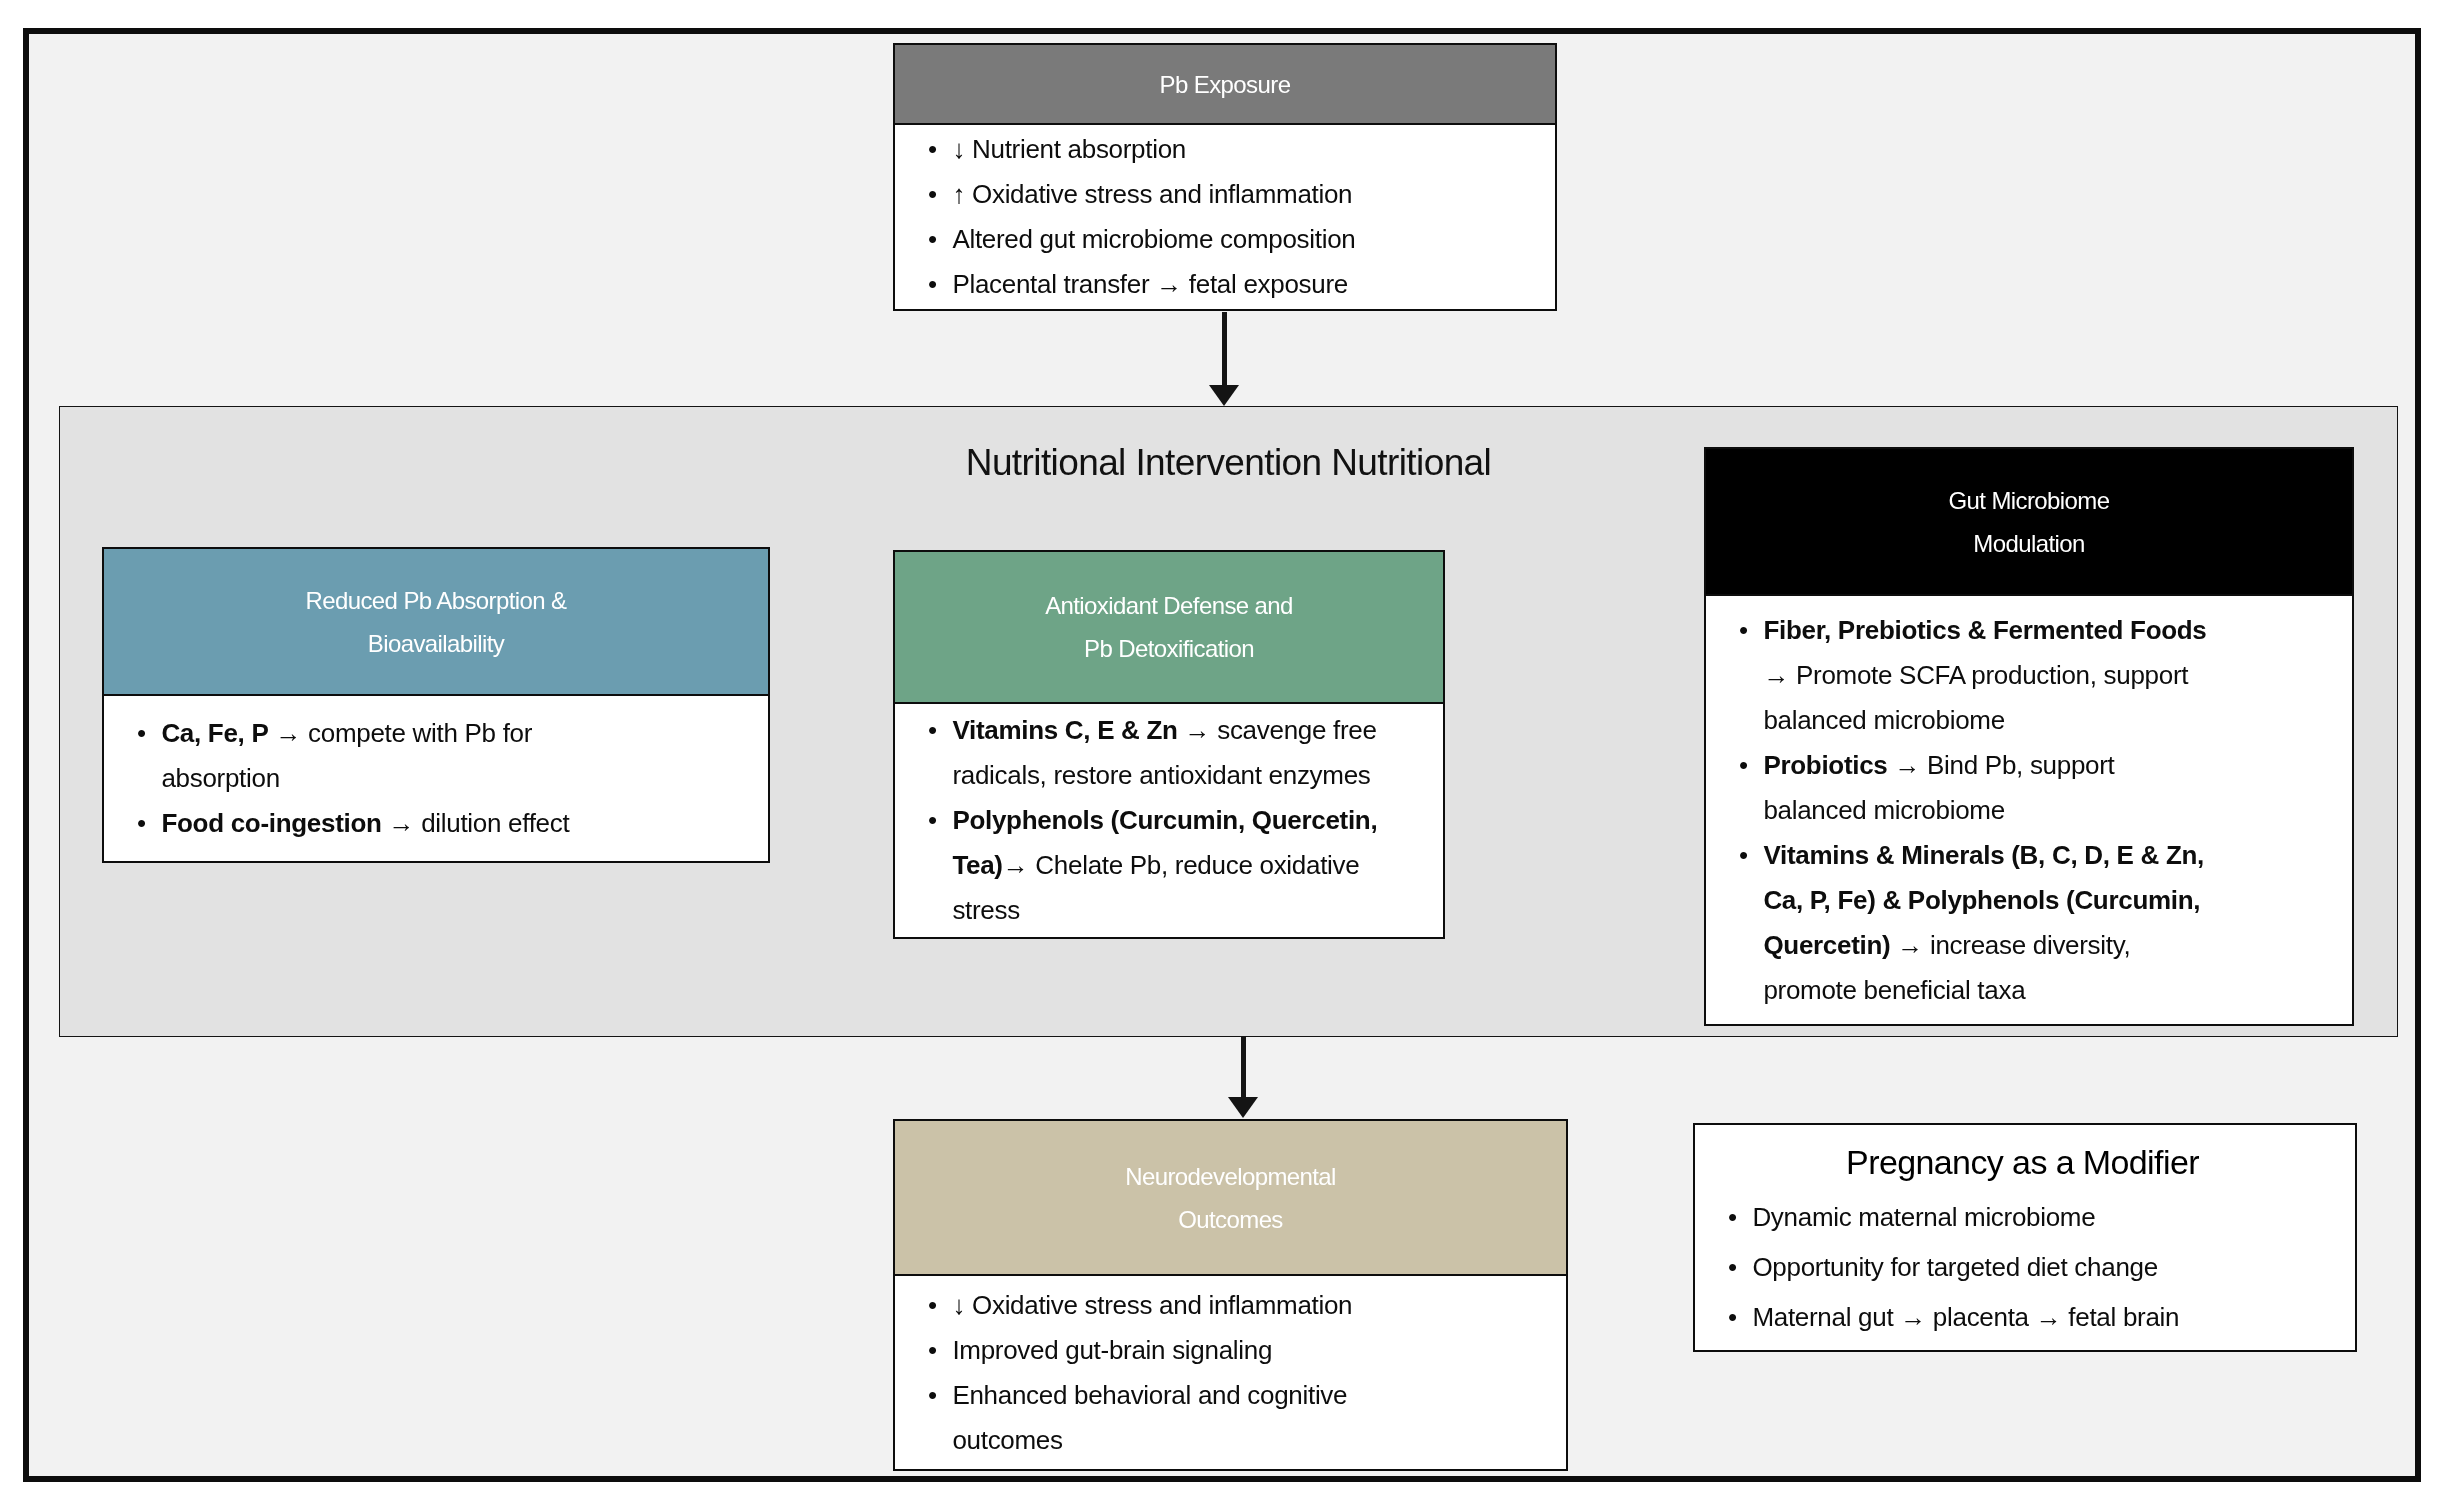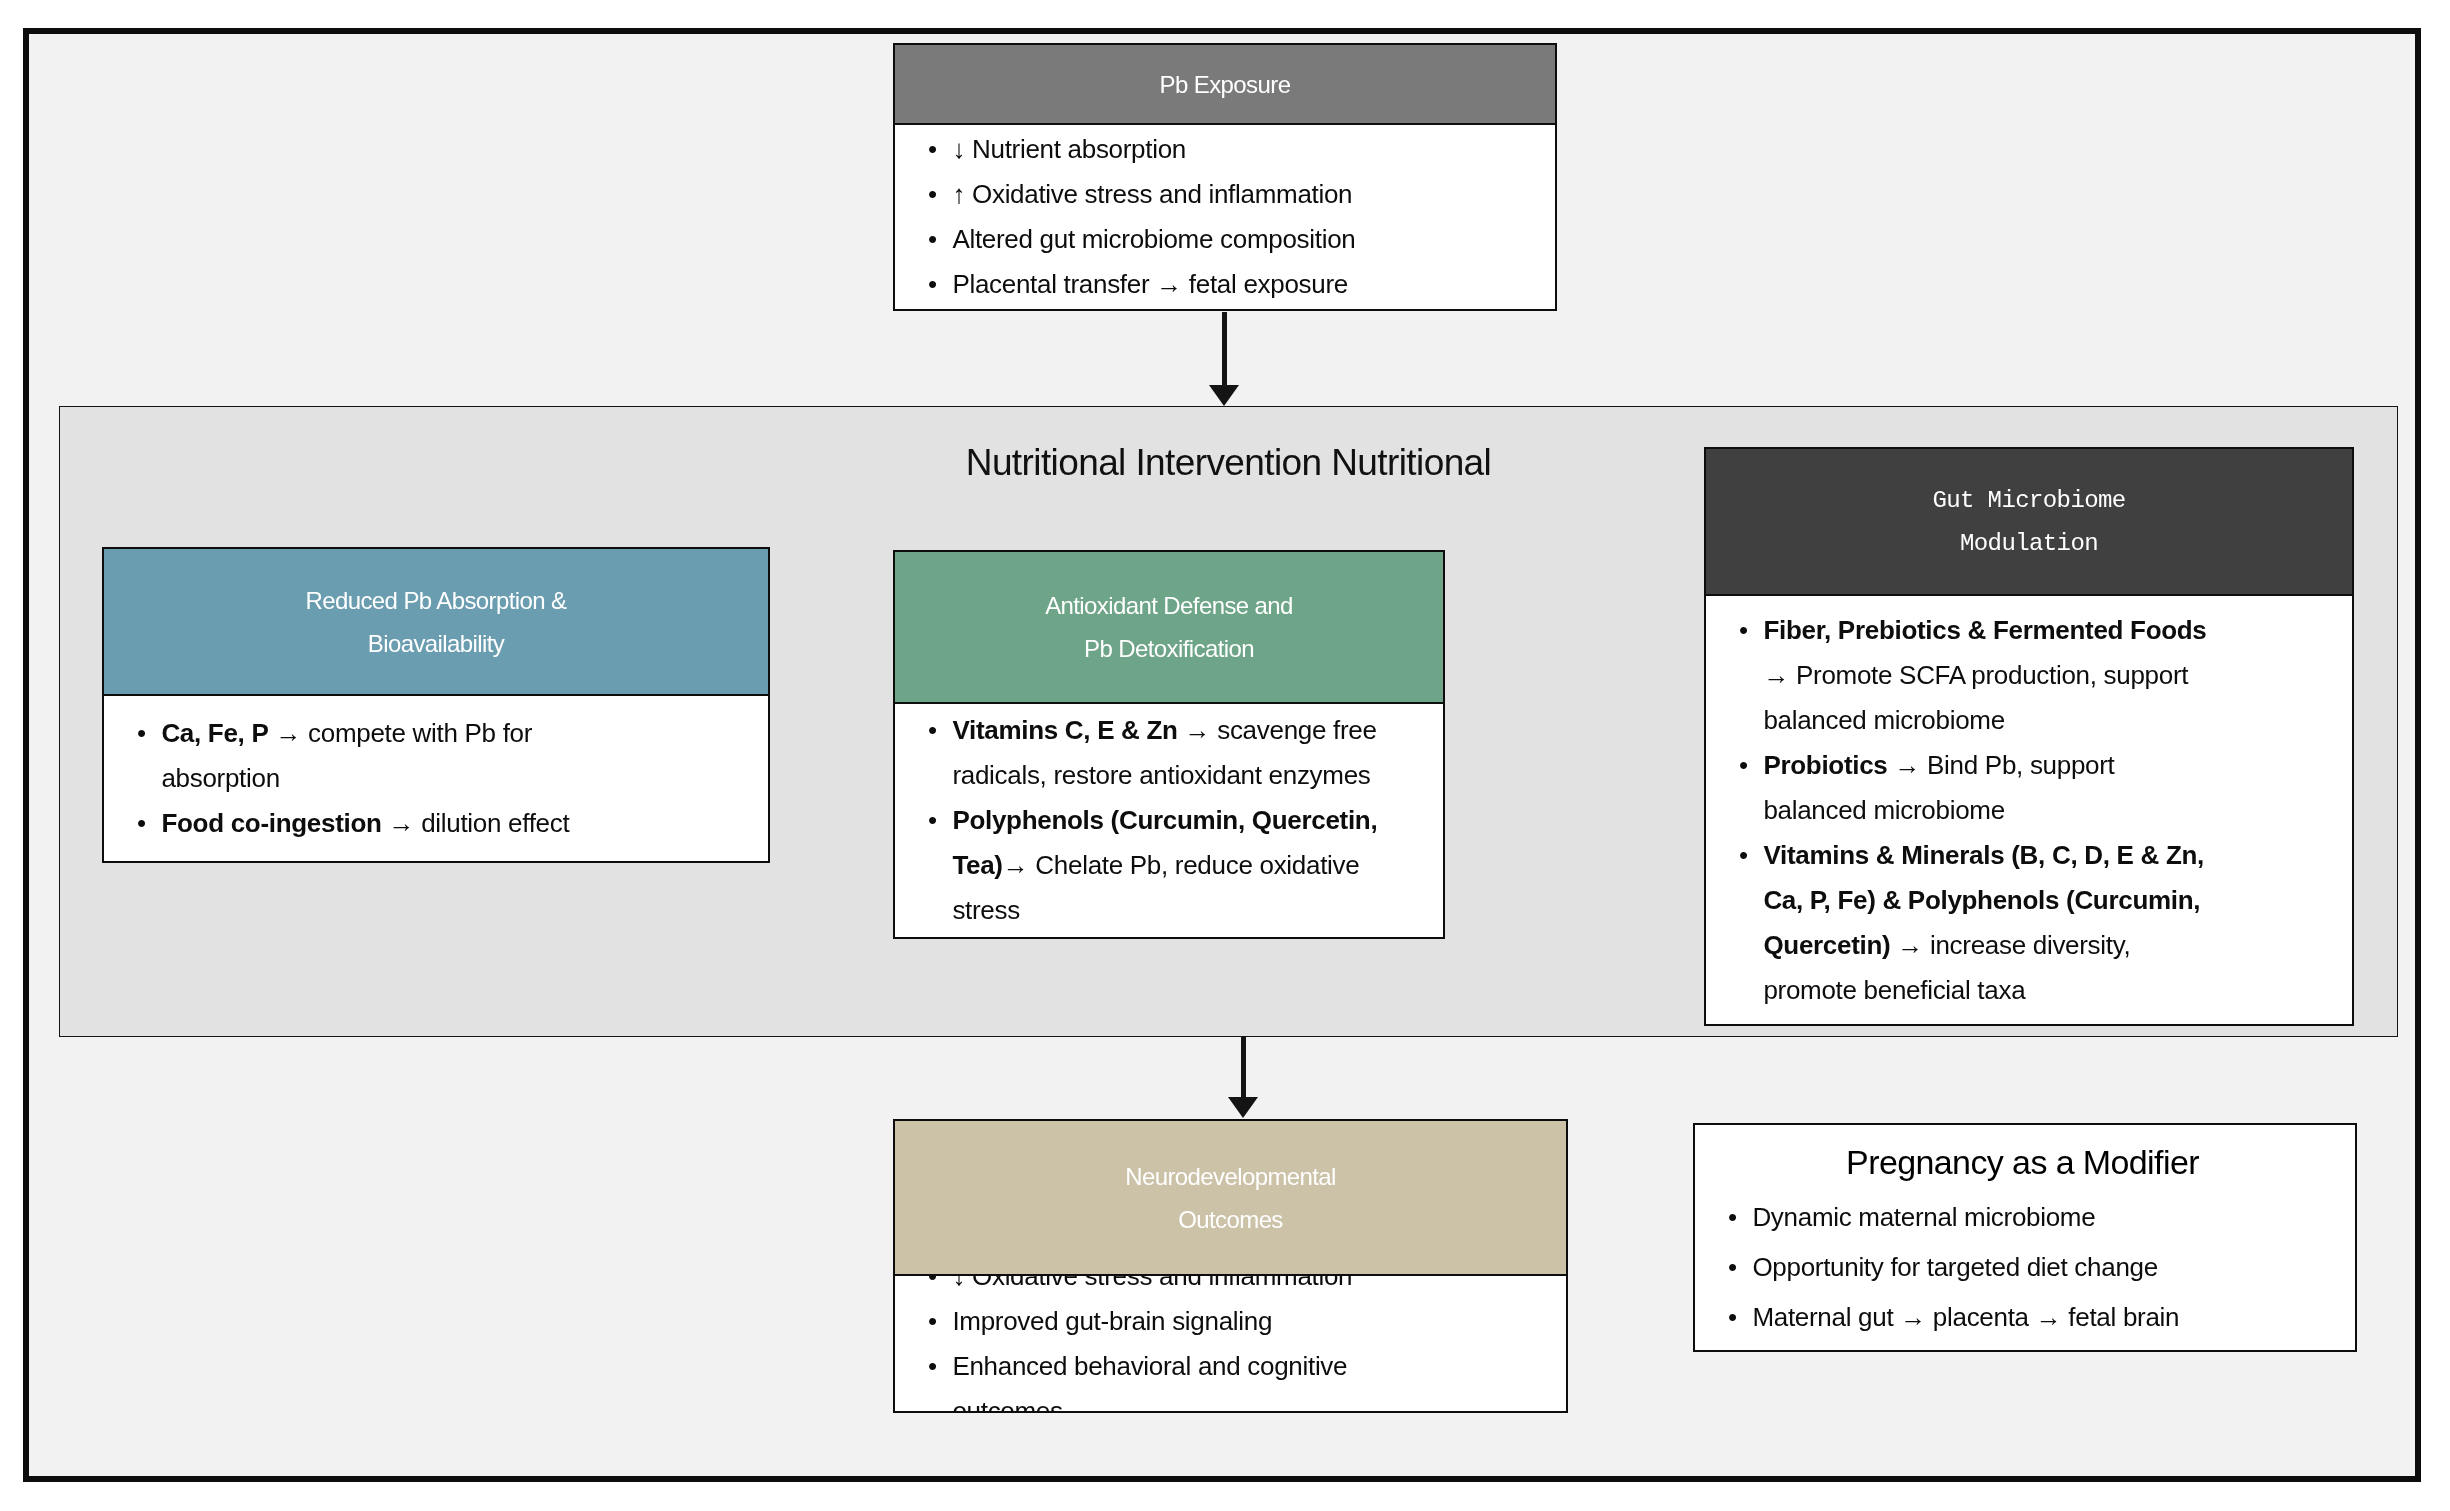--- a/index.html
+++ b/index.html
@@ -46,22 +46,22 @@
   .txt span{white-space:pre-line;}
   .b{font-weight:bold;margin-top:8px;}
   
   #box-pb{left:893px;top:43px;width:664px;height:268px;}
   #box-pb .box-header{height:80px;background:#7A7A7A;}
   #box-blue{left:102px;top:547px;width:668px;height:316px;}
   #box-blue .box-header{height:147px;background:#6B9DB0;}
   #box-green{left:893px;top:550px;width:552px;height:389px;}
   #box-green .box-header{height:152px;background:#6EA487;}
   #box-orange{left:1704px;top:447px;width:650px;height:579px;}
-  #box-orange .box-header{height:147px;background:#404040;font-family:Liberation Mono, monospace;}
-  #box-neuro{left:893px;top:1119px;width:675px;height:294px;}
+  #box-orange .box-header{height:147px;background:#000000;}
+  #box-neuro{left:893px;top:1119px;width:675px;height:352px;}
   #box-neuro .box-header{height:155px;background:#CBC2A8;}
   #box-neuro .box-body{padding-right:51px;}
   #box-pregnancy{left:1693px;top:1123px;width:664px;height:229px;}
   #box-pregnancy .box-body{justify-content:flex-start;line-height:50px;padding-top:6px;}
   .pregnancy-title{
     text-align:center;font-size:34px;line-height:40px;letter-spacing:-0.6px;
     color:#000;margin:11.2px 0 10px 0;flex:0 0 auto;
   }
   
   .arrow{position:absolute;width:30px;}

